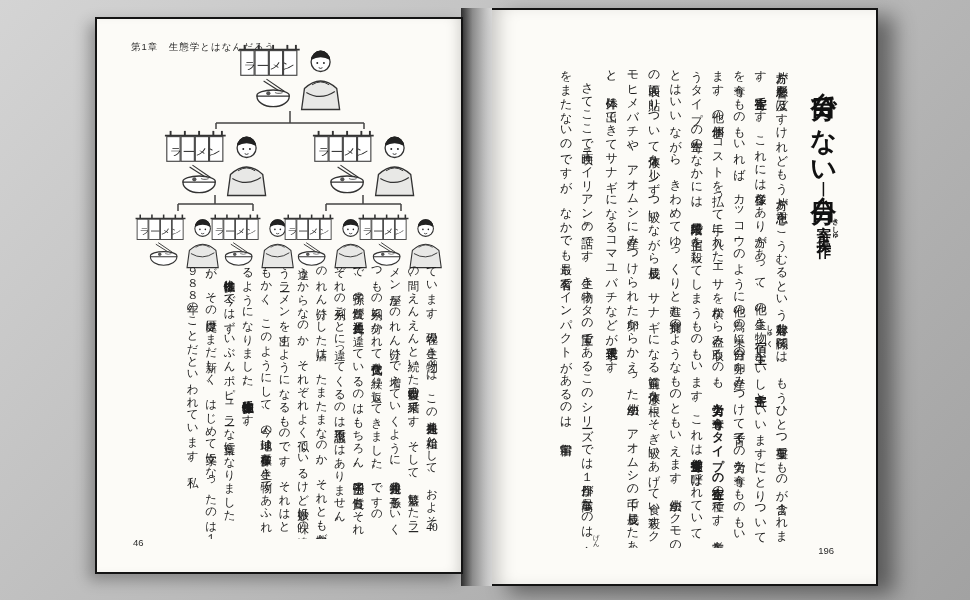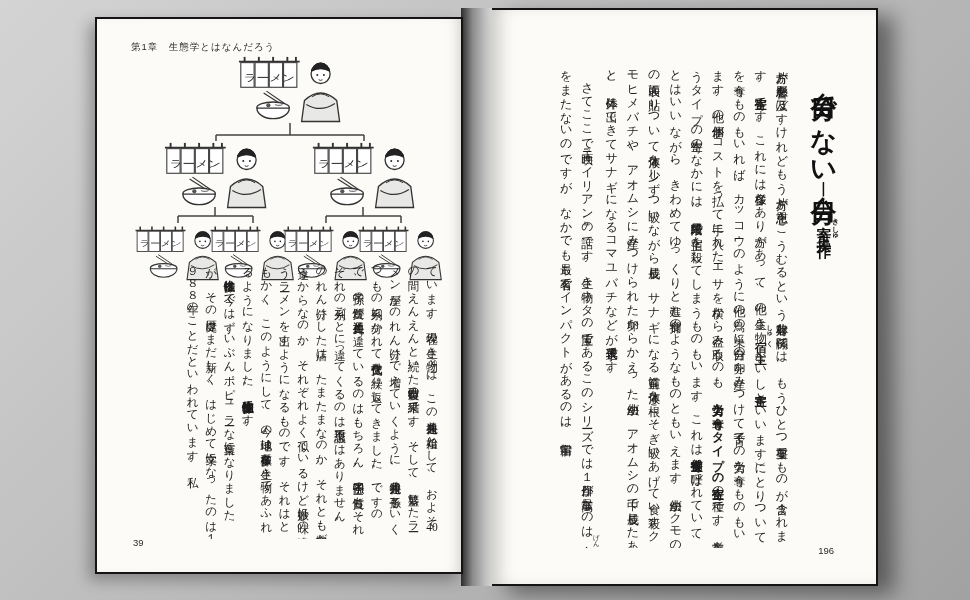--- a/index.html
+++ b/index.html
@@ -34,21 +34,21 @@
     font-family:"Liberation Sans",sans-serif;font-size:9.5px;letter-spacing:1px;color:#2a2a2a;
   }
 
   .folio{
     position:absolute;font-family:"Liberation Sans",sans-serif;
     font-size:9.5px;color:#2a2a2a;
   }
   .folio-left{left:36px;bottom:24px;}
   .folio-right{right:42px;bottom:28px;}
 
-  .diagram{position:absolute;left:28px;top:36px;text-decoration:underline;}
+  .diagram{position:absolute;left:28px;top:24px;text-decoration:underline;}
   .diagram svg{display:block;}
   .noren-t{font-family:"Liberation Sans",sans-serif;fill:#222;}
 
   .vtext{
     writing-mode:vertical-rl;text-orientation:mixed;
     position:absolute;overflow:hidden;
   }
   .vtext p{margin:0;padding:0;}
 
   .body-left{
@@ -159,21 +159,21 @@
           <text class="noren-t" x="7" y="27" font-size="10" textLength="54" lengthAdjust="spacingAndGlyphs">ラーメン</text>
         </g>
       </svg>
     </div>
 
     <div class="vtext body-left">
       <p><span>ています。現在の生き物</span><span class="note">⑭</span><span>は、この共通祖先を始祖として、およそ</span><span class="tcy">40</span><span>億年強の間、えんえんと続いた自己複製の結果です。そして、繁盛したラーメン屋がのれん分けで増えていくように、共通祖先の子孫もいくつもの系列に分かれて世代交代を繰り返してきました。ですので、子孫の性質が共通祖先と違っているのはもちろん、子孫同士の性質もそれぞれの系列ごとに違ってくるのは不思議ではありません。のれん分けした店は、たまたまなのか、それとも立地が違うからなのか、それぞれよく似ているけど微妙に味の違うラーメンを出すようになるものです。それはともかく、このようにして、今の地球は多種多様な生き物であふれるようになりました。</span><span class="b">生物多様性</span><span>です。</span></p>
       <p><span>　生物多様性は今ではずいぶんポピュラーな言葉になりましたが、その歴史はまだ新しく、はじめて文字になったのは１９８８年のことだといわれています。私</span></p>
     </div>
 
-    <div class="folio folio-left">39</div>
+    <div class="folio folio-left">46</div>
   </div>
 
   <div class="page page-right">
 
     <div class="section-title">
       <span class="t-main">自分でない自分</span><span class="t-sub"><span>――</span><ruby>寄主操作<rt>きしゅ</rt></ruby></span>
     </div>
 
     <div class="vtext body-right">
       <p><span>片方が悪影響を及ぼすけれどもう片方が恩恵をこうむるという非対称な関係には、もうひとつ重要なものが含まれます。</span><span class="b">寄生</span><span>です。これには多様なあり方があって、他の生き物（</span><ruby class="b">宿<rt>しゅく</rt></ruby><span class="b">主</span><span>ないし</span><span class="b">寄主</span><span>といいます）にとりついて栄養を奪うものもいれば、カッコウのように他の鳥の巣に自分の卵を産みつけて子育ての労力を奪うものもいます。他の個体がコストを払って手に入れたエサを横から盗み取るのも、</span><span class="b">労力を奪うタイプの寄生</span><span>の一種です。栄養を奪うタイプの寄生のなかには、最終段階で宿主を殺してしまうものもいます。これは</span><span class="b">捕食寄生</span><span>と呼ばれていて、寄生とはいいながら、きわめてゆっくりと進む捕食のようなものともいえます。幼虫がクモの体の表面に貼りついて体液を少しずつ吸いながら成長し、サナギになる直前に体液を根こそぎ吸いあげて食い殺すクモヒメバチや、アオムシに産みつけられた卵からかえった幼虫が、アオムシの中で成長したあと、体外に出てきてサナギになるコマユバチなどが代表選手です。</span></p>

